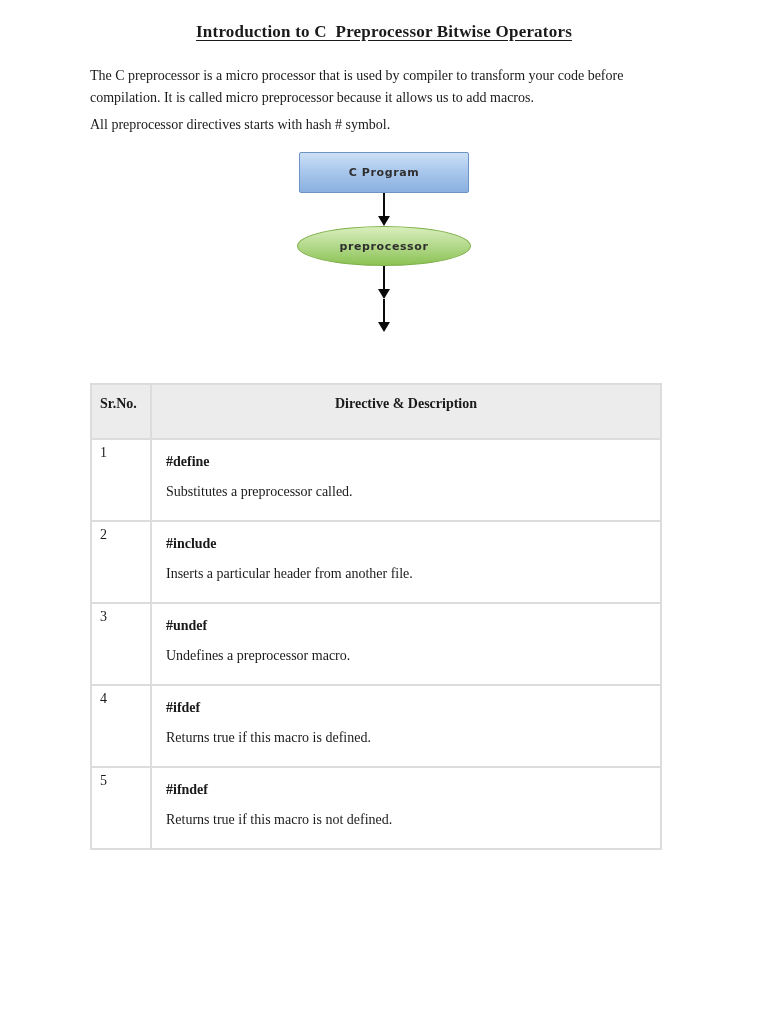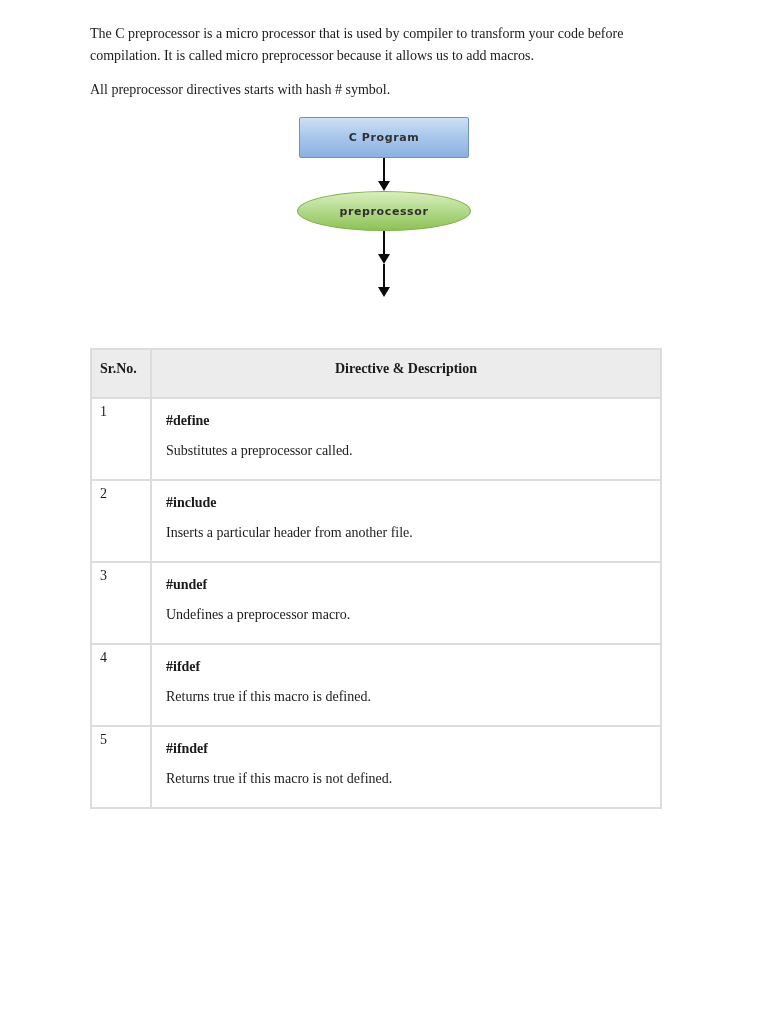--- a/index.html
+++ b/index.html
@@ -28,21 +28,21 @@
     font-weight: bold;
     text-decoration: underline;
     text-underline-offset: 3px;
   }
   .para {
     margin-top: 23px;
     font-size: 14px;
     line-height: 22px;
     width: 592px;
   }
-  .para.second { margin-top: 12px; }
+  .para.second { margin-top: 5px; }
 
   
   .diagram {
     margin: 16px auto 0;
     width: 176px;
     display: flex;
     flex-direction: column;
     align-items: center;
   }
   .node {
@@ -90,37 +90,38 @@
     width: 572px;
     border-collapse: collapse;
     font-size: 14px;
   }
   .directive-table th, .directive-table td {
     border: 2px solid #dcdcdc;
     vertical-align: top;
   }
   .directive-table th {
     background: #ececec;
-    height: 49px;
+    height: 55px;
     font-weight: bold;
     padding-top: 11px;
   }
   .th-srno { width: 60px; text-align: left; padding-left: 8px; }
   .th-desc { text-align: center; }
   .directive-table td { height: 82px; }
   .td-srno { padding: 5px 0 0 8px; }
   .td-desc { padding: 14px 0 0 14px; }
   .directive-name { font-weight: bold; display: block; }
   .directive-desc { display: block; margin-top: 14px; }
 </style>
 </head>
 <body>
 
 <div class="page">
 
+  <h1 class="doc-title">Introduction to C  Preprocessor Bitwise Operators</h1>
 
 
   <p class="para">The C preprocessor is a micro processor that is used by compiler to transform your code before compilation. It is called micro preprocessor because it allows us to add macros.</p>
 
   <p class="para second">All preprocessor directives starts with hash # symbol.</p>
 
   <div class="diagram">
 
     <div class="node rect">
       <span>C Program</span>

